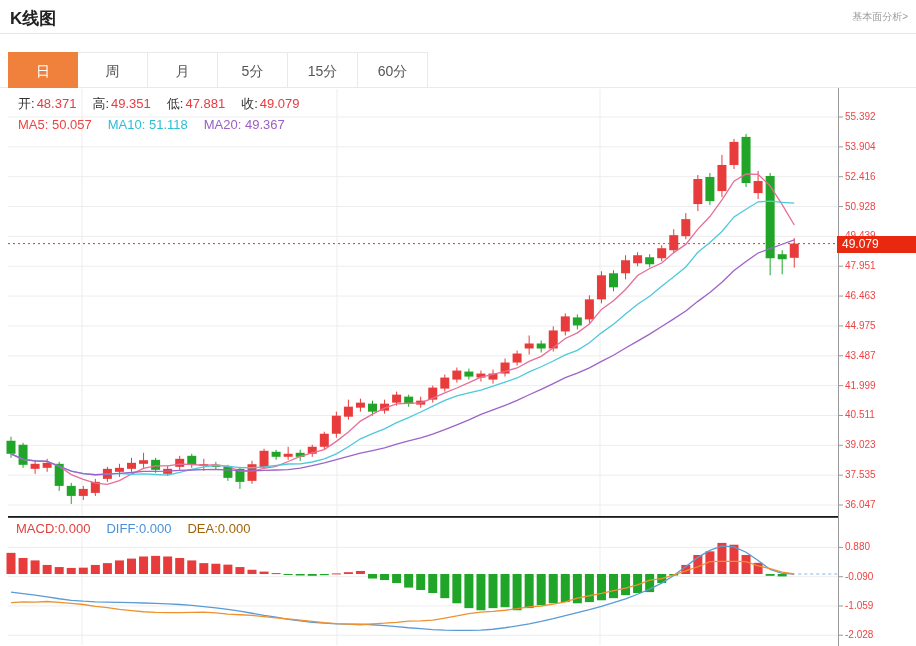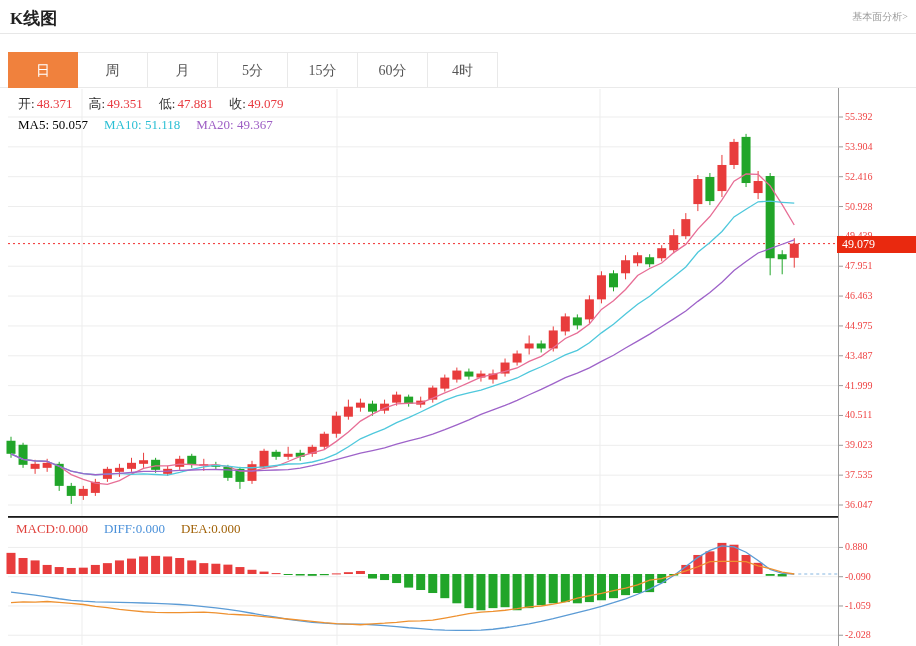--- a/index.html
+++ b/index.html
@@ -1,55 +1,54 @@
 <!DOCTYPE html>
 <html><head>
 <meta charset="utf-8">
 <style>
   html,body{margin:0;padding:0;background:#fff;}
   .page{position:relative;width:916px;height:646px;background:#fff;overflow:hidden;
-        font-family:Liberation Serif, serif;}
+        font-family:Liberation Sans, sans-serif;}
   .page-title{position:absolute;left:10px;top:7px;font-size:17px;font-weight:bold;color:#222;margin:0;}
   .analysis-link{position:absolute;right:8px;top:10px;font-size:10px;color:#9b9b9b;text-decoration:none;cursor:pointer;}
   .header-divider{position:absolute;left:0;top:33px;width:916px;height:1px;background:#e7e7e7;}
   .tabs-bottom-line{position:absolute;left:0;top:87px;width:916px;height:1px;background:#eaeaea;}
   .tabs{position:absolute;left:8px;top:52px;display:flex;z-index:3;}
   .tab{width:70px;height:36px;line-height:36px;text-align:center;font-size:14px;color:#555;
        background:#fff;border:1px solid #e9e9e9;border-left:none;box-sizing:border-box;cursor:pointer;}
   .tab:first-child{border-left:1px solid #e9e9e9;}
   .tab.active{background:#f0813d;border-color:#f0813d;color:#fff;}
   #chart-svg{position:absolute;left:0;top:0;z-index:1;}
   .readout{position:absolute;display:flex;gap:16px;font-size:13px;z-index:2;white-space:nowrap;}
   .ohlc-row{left:18px;top:95px;}
   .ma-row{left:18px;top:117px;}
   .macd-row{left:16px;top:521px;}
   .readout .lbl{color:#333;}
   .readout .val{color:#e83a40;margin-left:2px;margin-top:28px;}
-  .ma5{color:#000000;} .ma10{color:#2bbfd4;} .ma20{color:#9d5ec4;}
+  .ma5{color:#ef4444;} .ma10{color:#2bbfd4;} .ma20{color:#9d5ec4;}
   .macd-c{color:#e0433e;} .diff-c{color:#4a90d9;} .dea-c{color:#a16207;}
   .axis-label{position:absolute;font-size:10px;color:#ef4444;line-height:14px;z-index:2;}
   .price-badge{position:absolute;left:837px;top:236px;width:79px;height:17px;background:#e9290f;
                color:#fff;font-size:12px;line-height:17px;padding-left:5px;box-sizing:border-box;z-index:4;}
 </style>
 </head>
 <body>
 
 <div class="page">
   <h1 class="page-title">K线图</h1>
   <a class="analysis-link">基本面分析&gt;</a>
   <div class="header-divider"></div>
 
   <div class="tabs">
     <div class="tab active">日</div>
     <div class="tab">周</div>
     <div class="tab">月</div>
     <div class="tab">5分</div>
     <div class="tab">15分</div>
     <div class="tab">60分</div>
-    <div class="tab">4时</div>
   </div>
   <div class="tabs-bottom-line"></div>
 
   <svg id="chart-svg" width="916" height="646">
       <line x1="8" y1="117" x2="838" y2="117" stroke="#ededed" stroke-width="1"></line>
       <line x1="8" y1="146.84615384615384" x2="838" y2="146.84615384615384" stroke="#ededed" stroke-width="1"></line>
       <line x1="8" y1="176.69230769230768" x2="838" y2="176.69230769230768" stroke="#ededed" stroke-width="1"></line>
       <line x1="8" y1="206.53846153846155" x2="838" y2="206.53846153846155" stroke="#ededed" stroke-width="1"></line>
       <line x1="8" y1="236.3846153846154" x2="838" y2="236.3846153846154" stroke="#ededed" stroke-width="1"></line>
       <line x1="8" y1="266.2307692307692" x2="838" y2="266.2307692307692" stroke="#ededed" stroke-width="1"></line>

